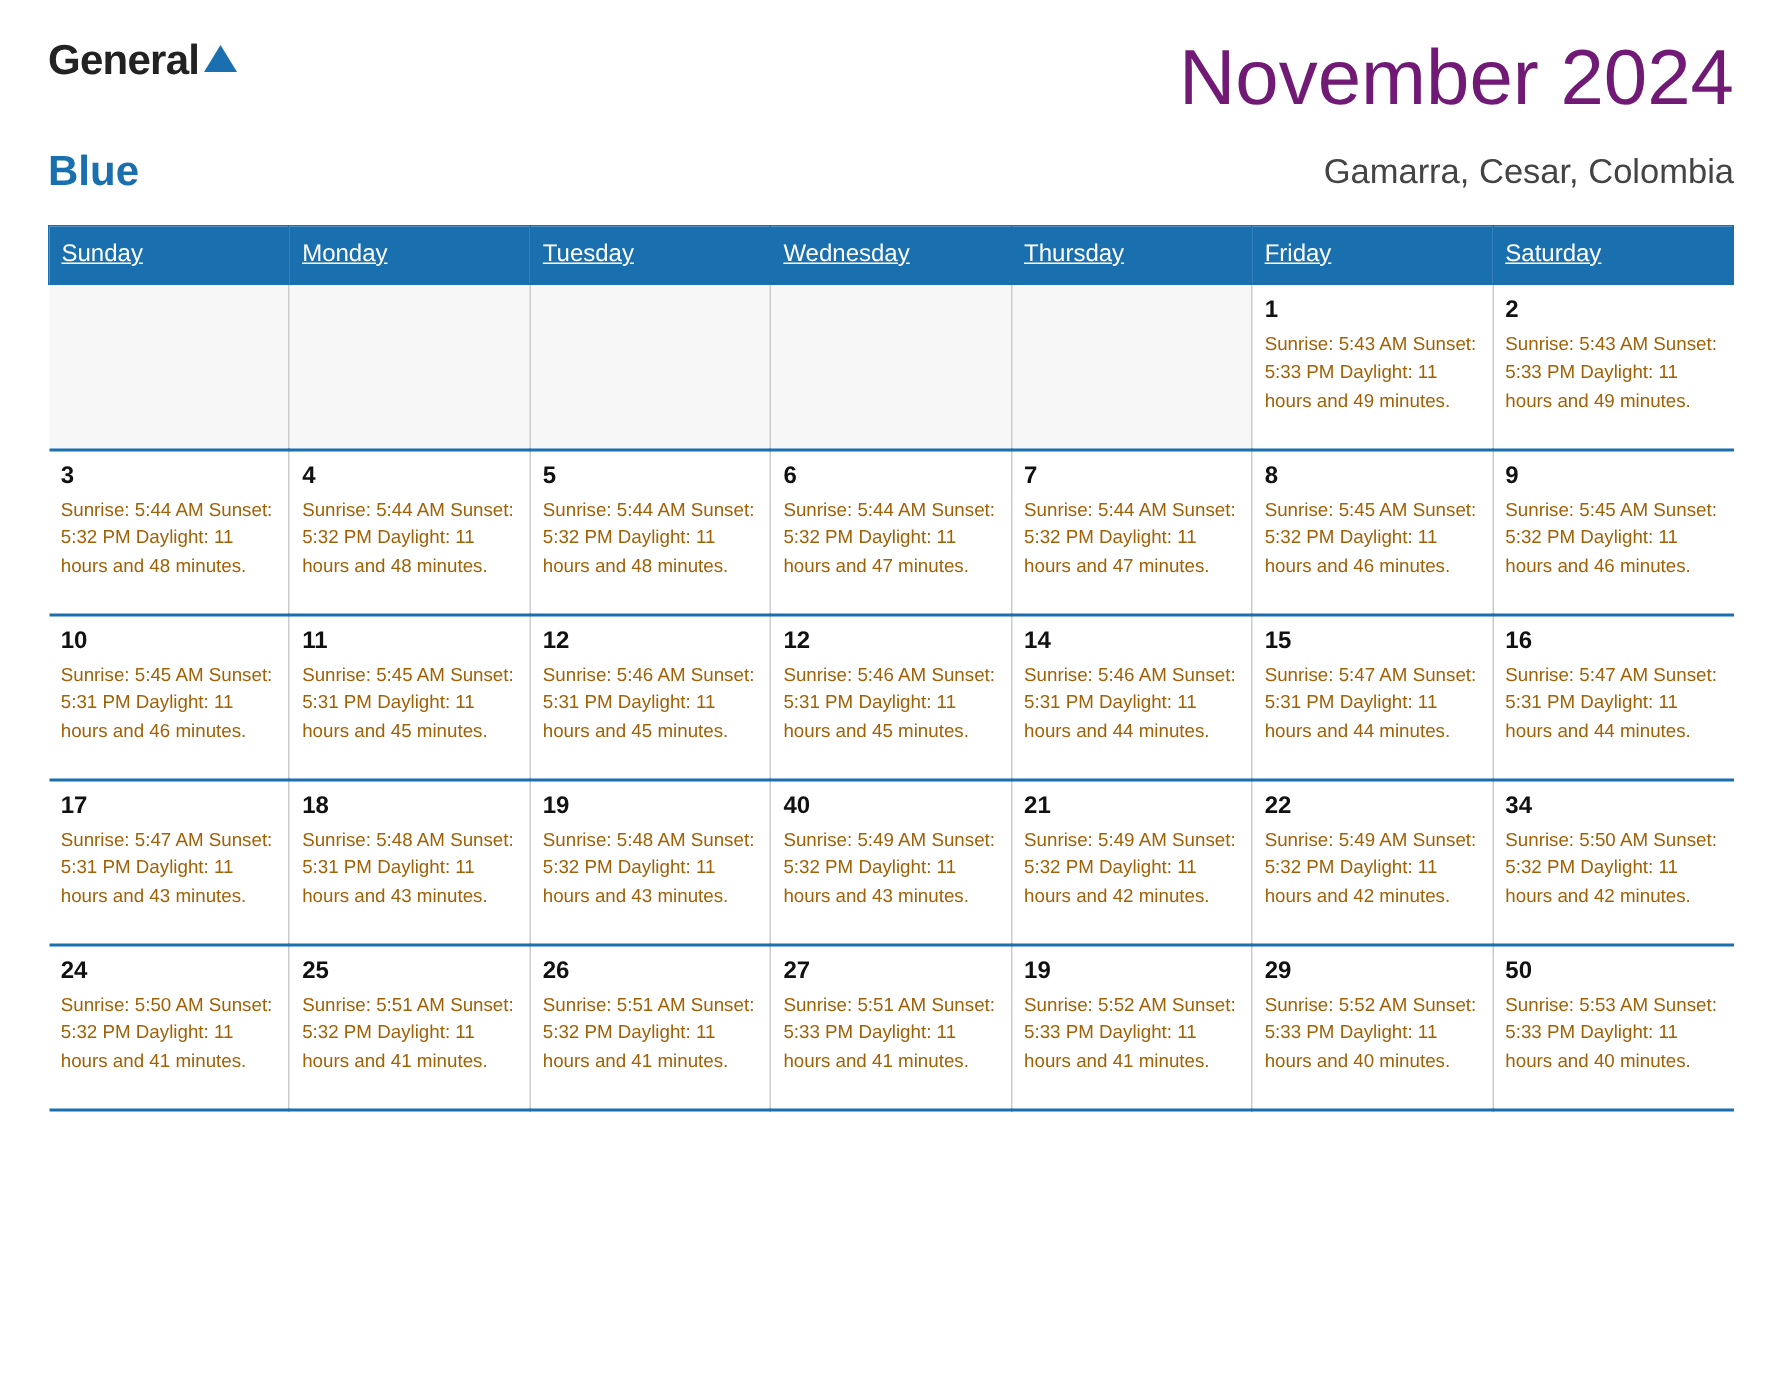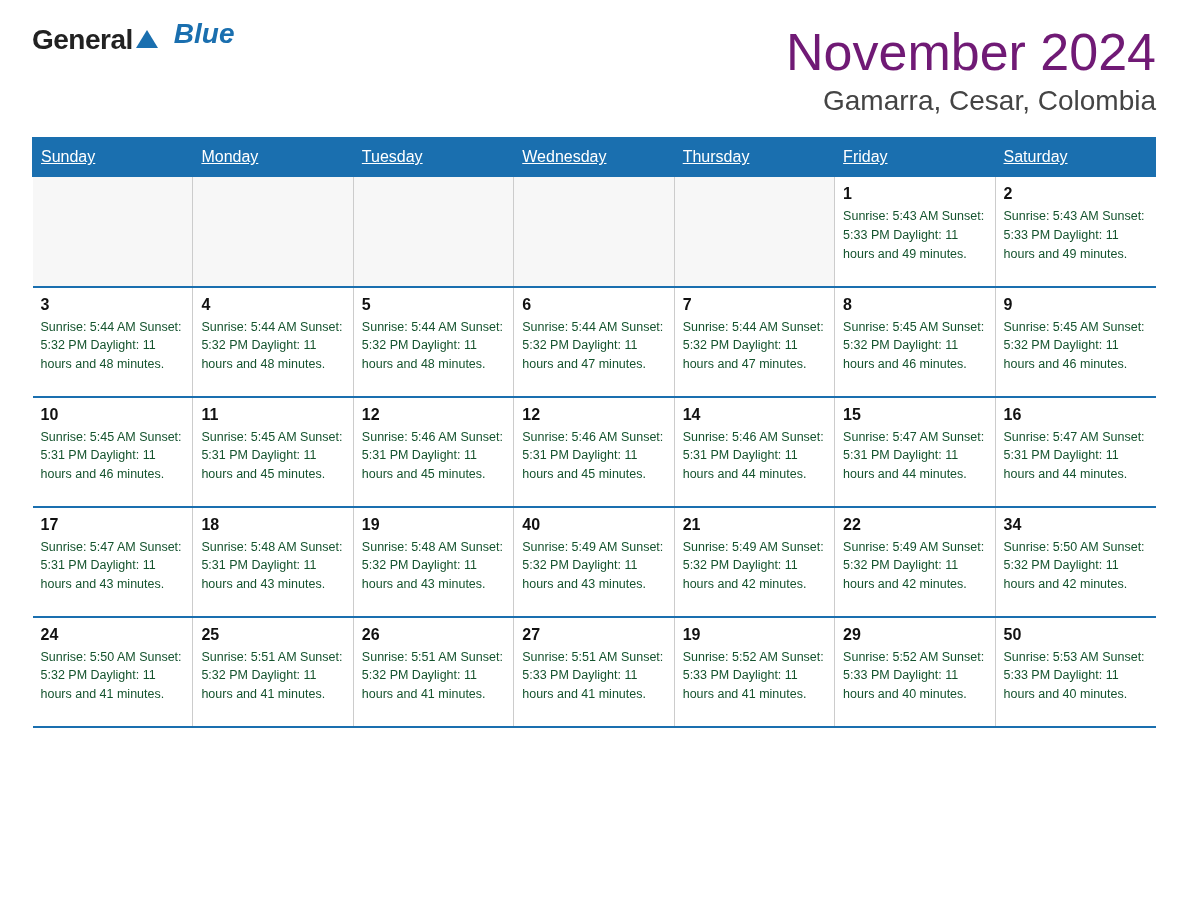--- a/index.html
+++ b/index.html
@@ -11,22 +11,23 @@
       min-height: 918px;
     }
     .header {
       display: flex;
       justify-content: space-between;
       align-items: flex-start;
       margin-bottom: 20px;
     }
     .logo {
       display: flex;
-      flex-direction: row;
+      flex-direction: column;
       align-items: flex-start;
+      gap: 48px;
     }
     .logo-top {
       display: flex;
       align-items: center;
     }
     .logo-general {
       font-size: 28px;
       font-weight: bold;
       color: #222;
       letter-spacing: -0.5px;
@@ -34,23 +35,23 @@
     .title-section {
       text-align: right;
     }
     .month-title {
       font-size: 52px;
       font-weight: normal;
       color: #701a75;
       line-height: 1.1;
     }
     .location {
-      font-size: 28px;
+      font-size: 23px;
       color: #444;
-      margin-top: 4px;
+      margin-top: 20px;
     }
     table {
       width: 100%;
       border-collapse: collapse;
       table-layout: fixed;
     }
     thead tr {
       background-color: #1a6faf;
     }
     thead th {
@@ -79,41 +80,41 @@
     }
     .day-num {
       font-size: 16px;
       font-weight: bold;
       color: #111;
       display: block;
       margin-bottom: 4px;
     }
     .day-info {
       font-size: 12.5px;
-      color: #14532d;
+      color: #a16207;
       line-height: 1.5;
     }
     .empty-cell {
       background: #f7f7f7;
     }
   </style>
 </head>
 <body>
 
 <div class="header">
   <div class="logo">
     <div class="logo-top">
       <span class="logo-general">General</span>
       <div style="display:inline-block; margin-left:3px; margin-top:2px;">
         <svg width="22" height="22" viewBox="0 0 22 22">
           <polygon points="11,2 22,20 0,20" fill="#1a6faf"></polygon>
         </svg>
       </div>
     </div>
-    <div style="display:flex; align-items:flex-start; margin-top:-6px; margin-left:16px;font-style:italic;">
+    <div style="display:flex; align-items:flex-start; margin-top:-6px; margin-left:0;">
       <span style="font-size:28px; font-weight:bold; color:#1a6faf;">Blue</span>
     </div>
   </div>
   <div class="title-section">
     <div class="month-title">November 2024</div>
     <div class="location">Gamarra, Cesar, Colombia</div>
   </div>
 </div>
 
 <table>

